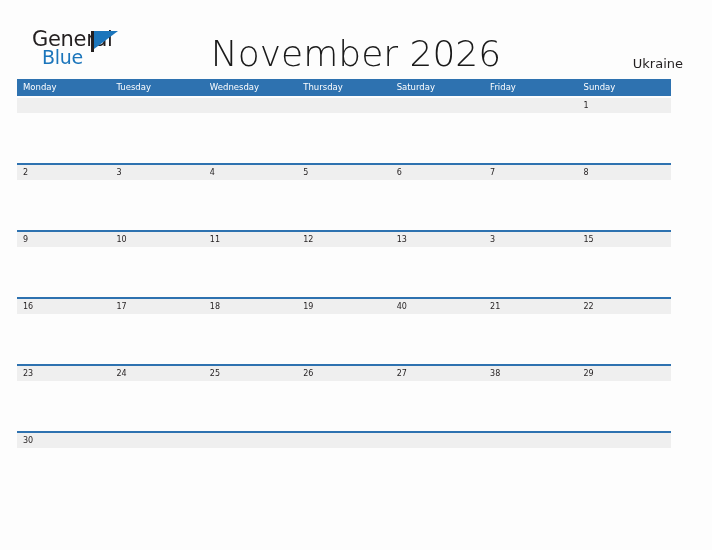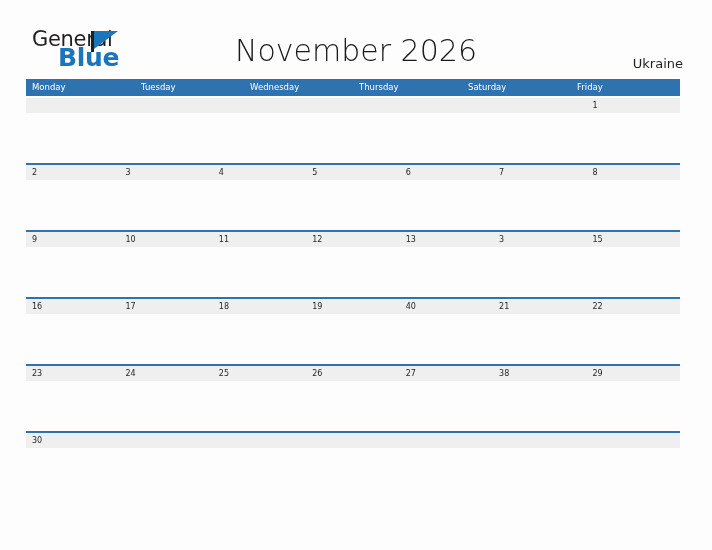--- a/index.html
+++ b/index.html
@@ -37,27 +37,27 @@
     top: 0px;
     font-size: 21px;
     letter-spacing: -0.3px;
     color: #231f20;
     font-family: "DejaVu Sans", sans-serif;
     font-weight: 400;
     line-height: 21px;
   }
   .logo-blue {
     position: absolute;
-    left: 28px;
+    left: 12px;
     top: 18px;
-    font-size: 25px;
+    font-size: 19px;
     letter-spacing: -0.3px;
     color: #1b75bb;
     font-family: "DejaVu Sans", sans-serif;
-    font-weight: 700;
+    font-weight: 400;
     line-height: 21px;
   }
   .logo-flag {
     position: absolute;
     left: 64px;
     top: 2px;
     width: 0;
     height: 0;
     border-top: 18px solid #1b75bb;
     border-right: 24px solid transparent;
@@ -70,40 +70,40 @@
     height: 21px;
     background: #231f20;
   }
 
   .page-title {
     position: absolute;
     left: 0;
     top: 33px;
     width: 712px;
     text-align: center;
-    font-size: 30px;
+    font-size: 36px;
     font-weight: 300;
     color: #1a1a1a;
     font-family: "DejaVu Sans", sans-serif;
     letter-spacing: 0px;
   }
 
   .region-label {
     position: absolute;
     right: 29px;
     top: 56px;
     font-size: 13px;
     color: #231f20;
     font-family: "DejaVu Sans", sans-serif;
   }
 
   
   .calendar {
     position: absolute;
-    left: 26px;
+    left: 17px;
     top: 79px;
     width: 654px;
   }
 
   .weekday-header {
     display: flex;
     width: 654px;
     height: 17px;
     background: #2e72b0;
   }
@@ -172,20 +172,21 @@
 
 <div class="calendar">
 
   <div class="weekday-header">
     <div class="weekday-cell">Monday</div>
     <div class="weekday-cell">Tuesday</div>
     <div class="weekday-cell">Wednesday</div>
     <div class="weekday-cell">Thursday</div>
     <div class="weekday-cell">Saturday</div>
     <div class="weekday-cell">Friday</div>
+    <div class="weekday-cell">Sunday</div>
   </div>
 
   <div class="week-row first">
 
     <div class="day-band">
       <div class="day-cell"></div>
       <div class="day-cell"></div>
       <div class="day-cell"></div>
       <div class="day-cell"></div>
       <div class="day-cell"></div>

